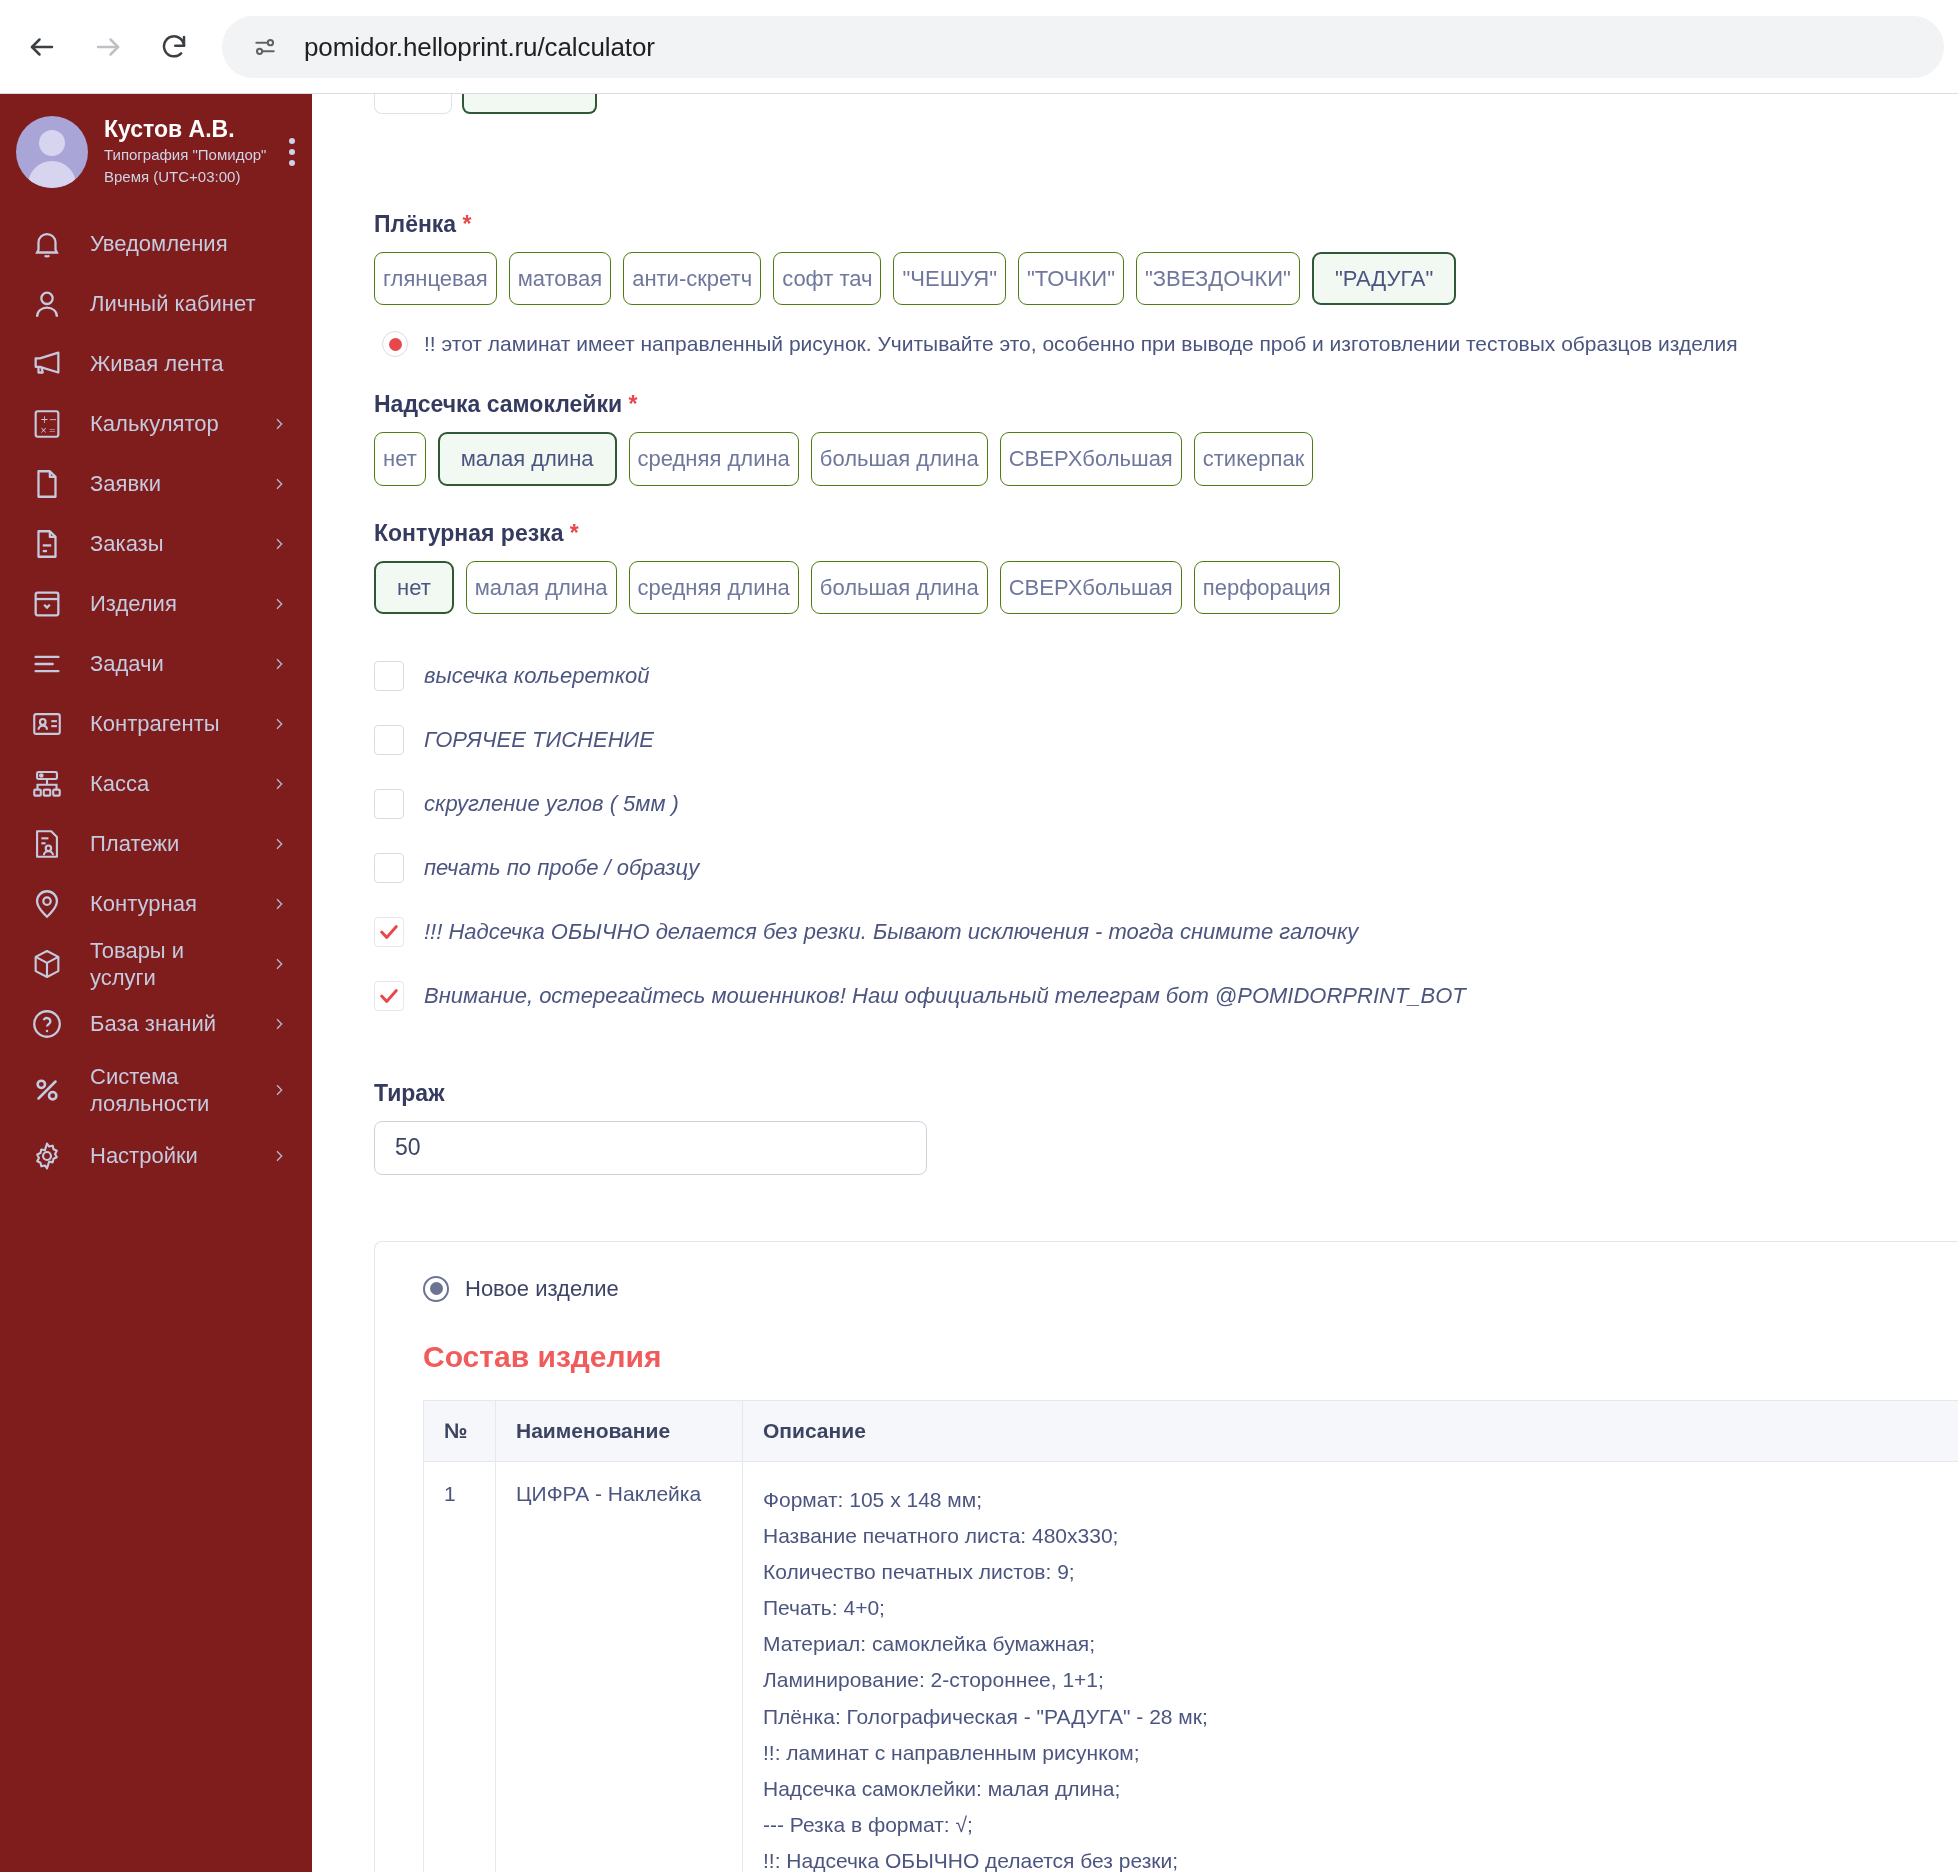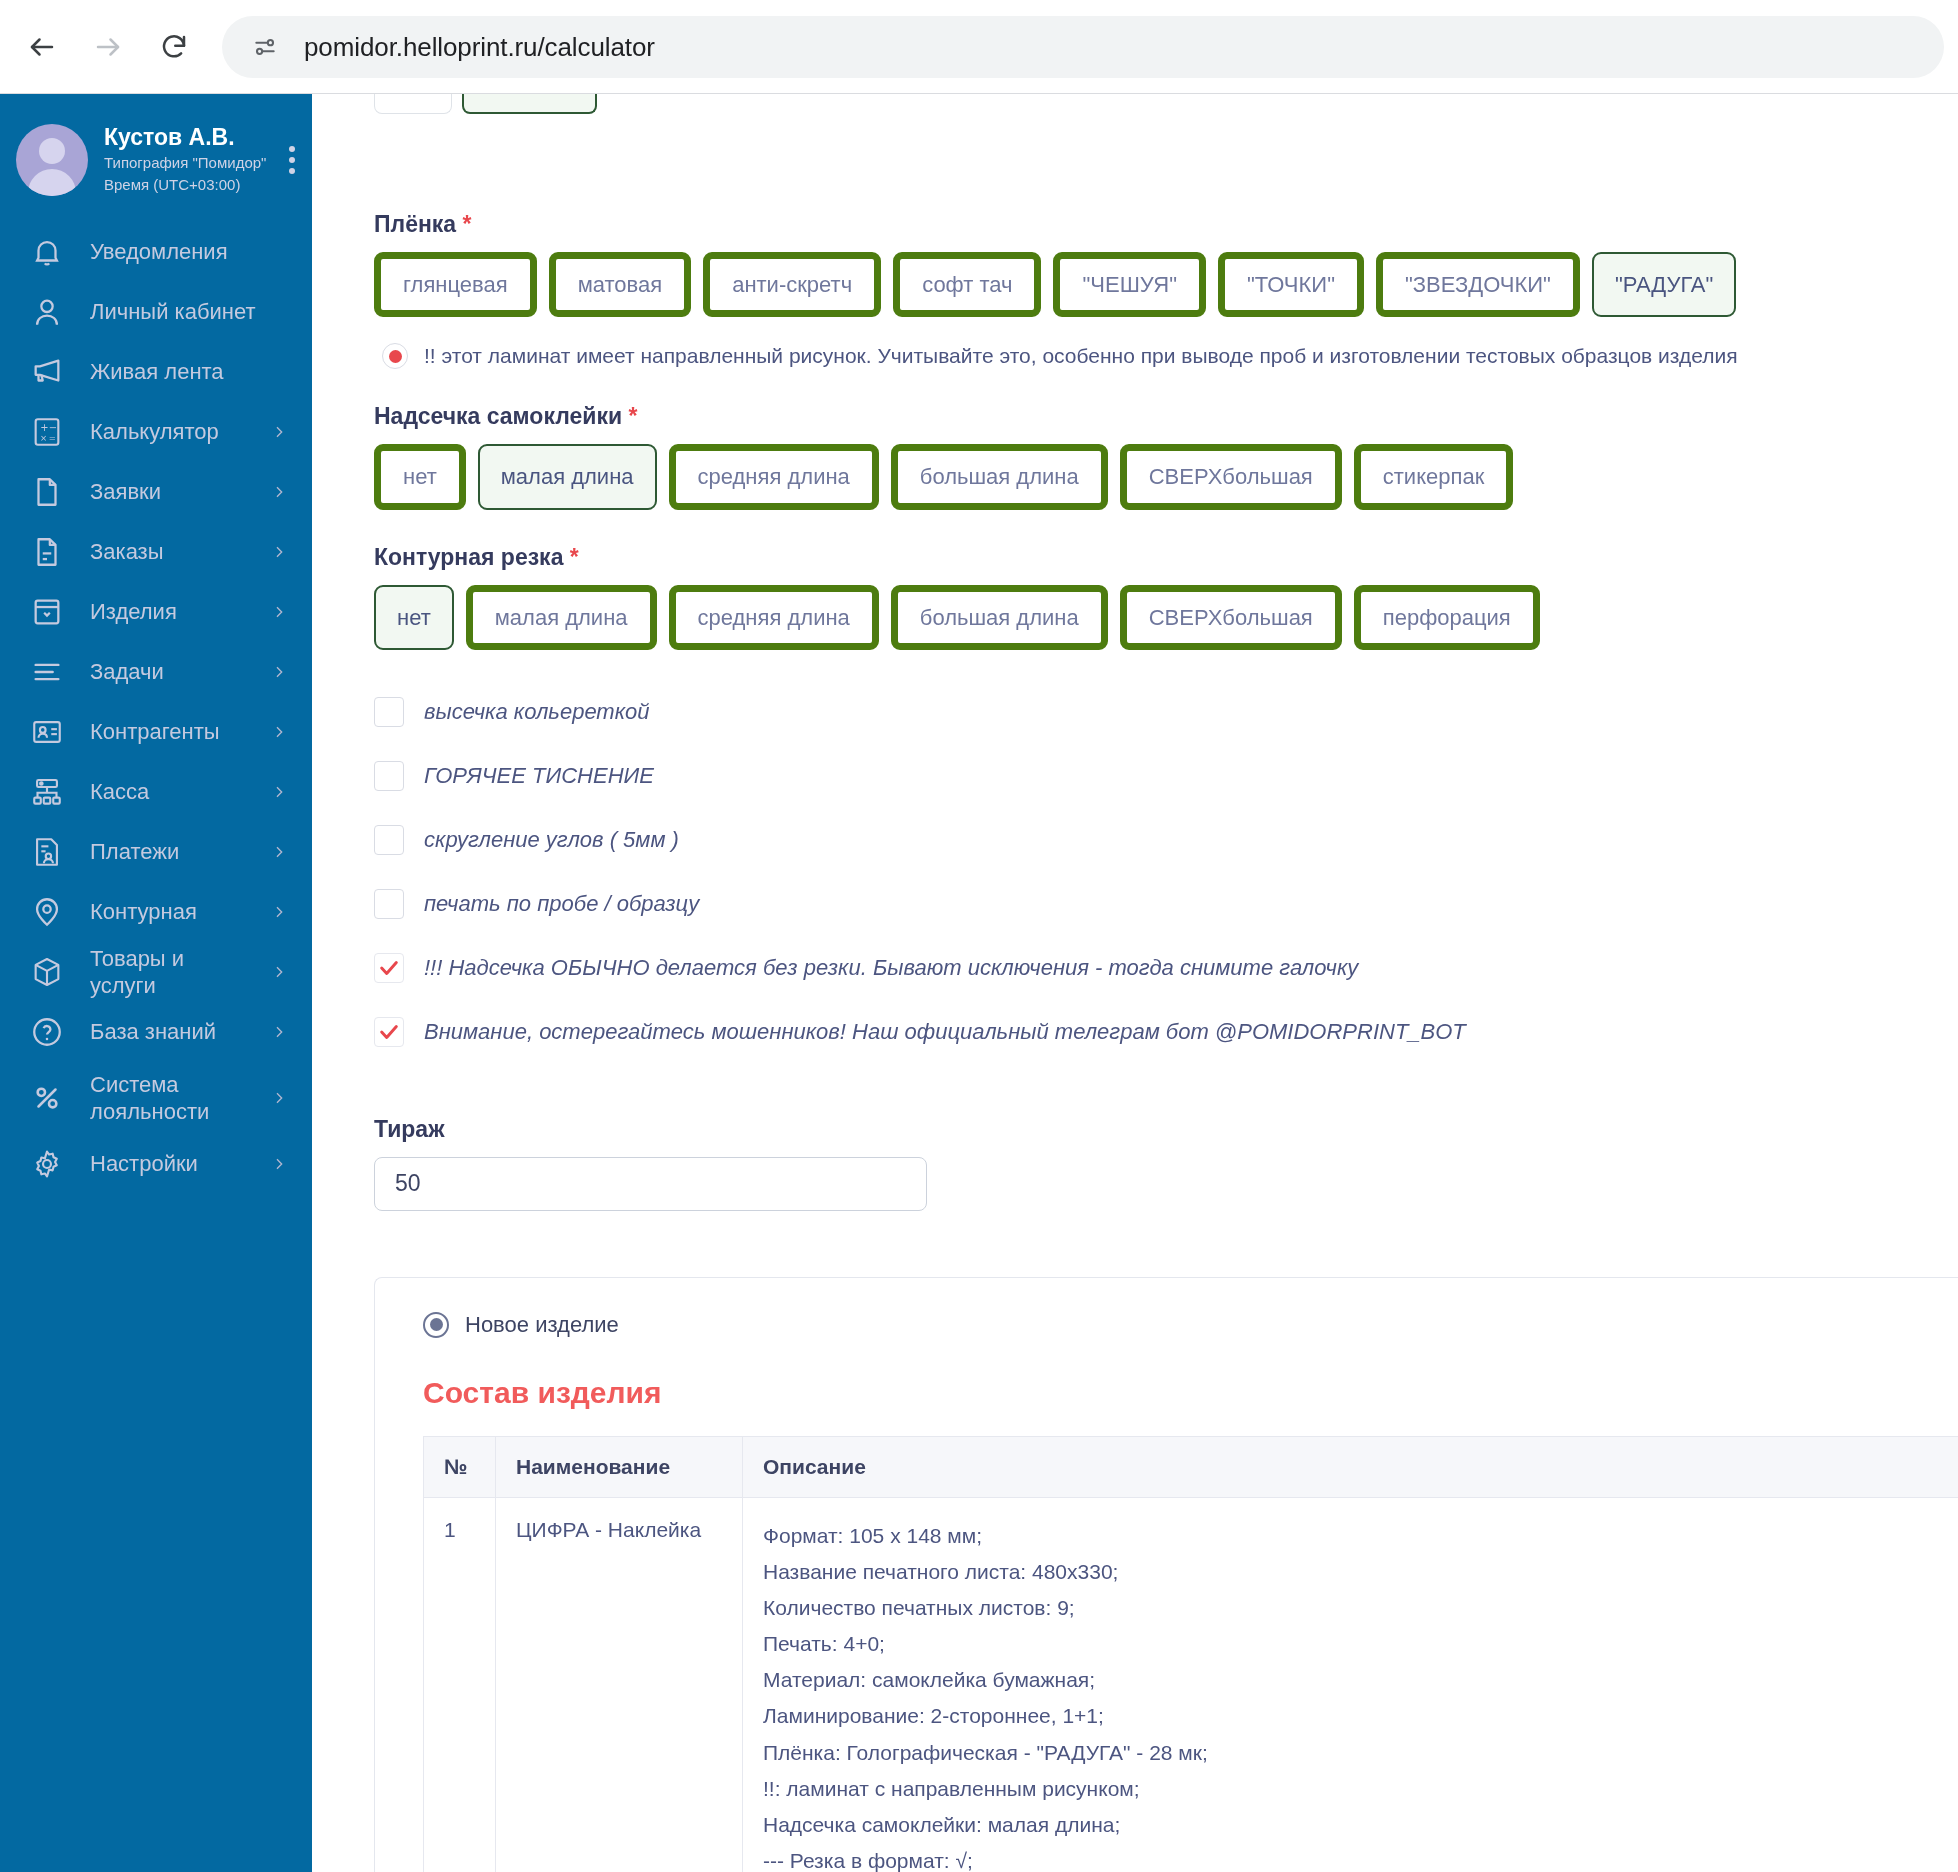--- a/index.html
+++ b/index.html
@@ -60,23 +60,23 @@
   .app {
     display: flex;
     height: 1779px;
     background: #ffffff;
   }
 
   
   .sidebar {
     width: 312px;
     flex: 0 0 312px;
-    background: #0369a1;
+    background: #7f1d1d;
     color: #c9cde0;
-    padding-top: 8px;
+    padding-top: 0;
   }
   .profile {
     display: flex;
     align-items: center;
     padding: 22px 0 22px 16px;
     gap: 16px;
   }
   .avatar {
     width: 72px; height: 72px;
     border-radius: 50%;
@@ -193,26 +193,26 @@
   }
   .req { color: #e8474c; font-weight: bold; }
 
   .btn-row {
     display: flex;
     gap: 12px;
     flex-wrap: nowrap;
     margin-bottom: 6px;
   }
   .opt-btn {
-    border: 7px solid #4d7c0f;
+    border: 1px solid #4d7c0f;
     border-radius: 9px;
     background: #ffffff;
     color: #6f779c;
     font-size: 22px;
-    padding: 13px 22px;
+    padding: 13px 8px;
     white-space: nowrap;
     line-height: 1.15;
     font-family: "Liberation Sans", sans-serif;
   }
   .opt-btn.selected {
     border: 2px solid #2e5934;
     background: #f2f8f2;
     color: #4a5580;
     padding: 12px 21px;
   }

